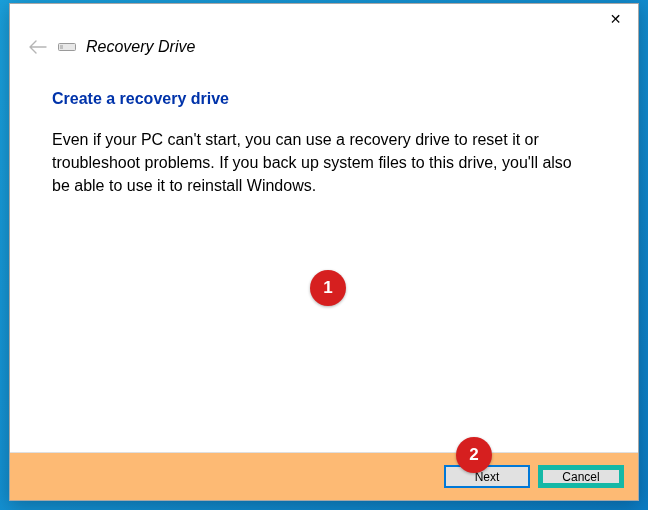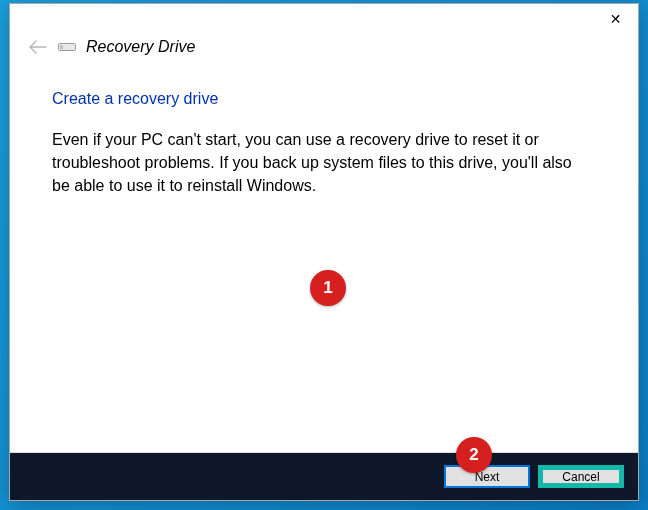--- a/index.html
+++ b/index.html
@@ -68,21 +68,21 @@
       color: #000;
       font-style: italic;
     }
     .content {
       padding: 32px 42px 0 42px;
       flex: 1;
     }
     .page-heading {
       font-size: 16px;
       color: #0033aa;
-      font-weight: 400;
+      font-weight: 700;
       margin-bottom: 20px;
     }
     .description {
       font-size: 16px;
       color: #000;
       line-height: 1.45;
       margin-bottom: 96px;
       max-width: 540px;
     }
     .checkbox-row {
@@ -101,21 +101,21 @@
       background: #fff;
     }
     .checkbox svg { display: block; }
     .checkbox-label {
       font-size: 12px;
       color: #000;
     }
     .footer {
       height: 48px;
       border-top: 1px solid #dfdfdf;
-      background: #0f172a;
+      background: #fdba74;
       display: flex;
       justify-content: flex-end;
       align-items: center;
       padding: 0 14px;
       gap: 8px;
       position: relative;
     }
     .btn {
       min-width: 86px;
       height: 23px;

